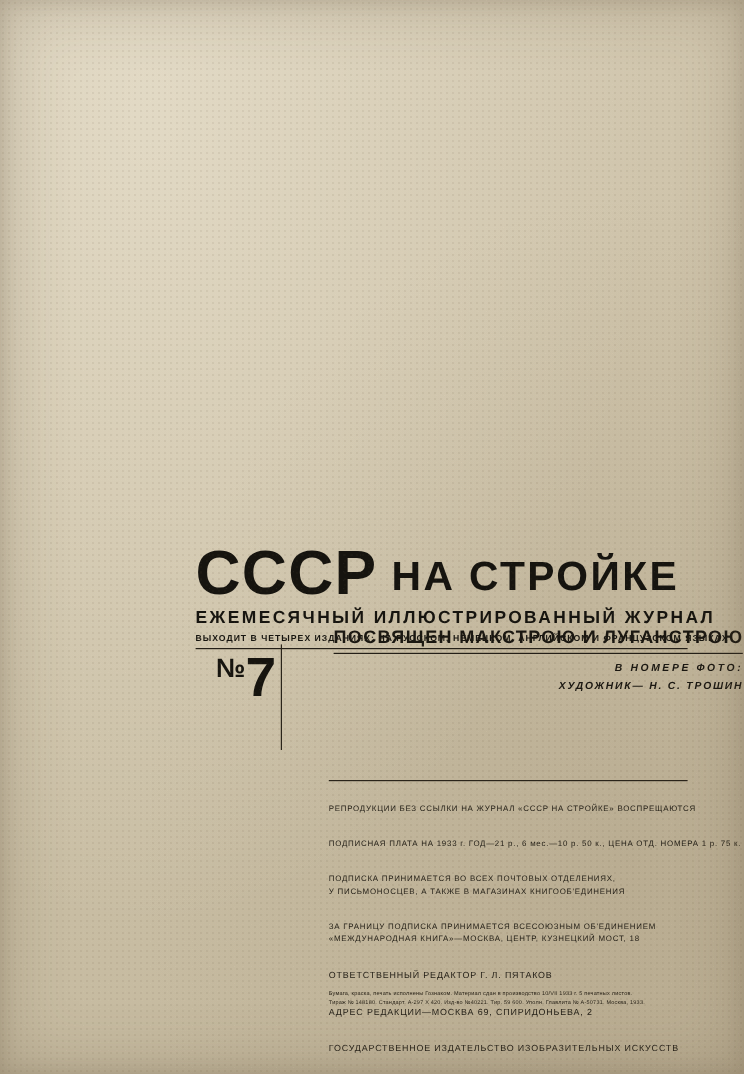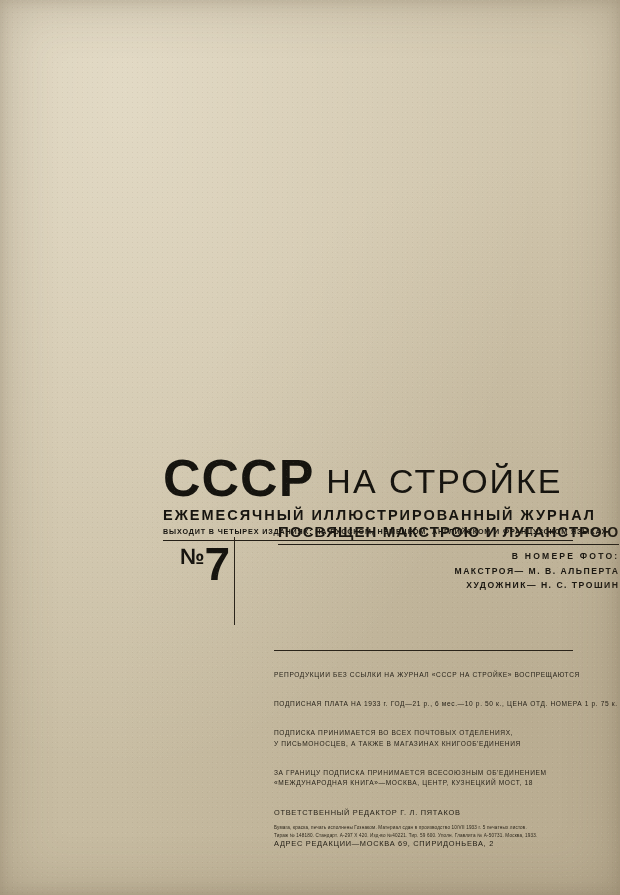--- a/index.html
+++ b/index.html
@@ -71,21 +71,21 @@
     white-space: nowrap;
   }
   .cccp {
     font-size: 52px;
     font-weight: bold;
     letter-spacing: 1px;
     font-family: "Liberation Sans", sans-serif;
   }
   .na-stroike {
     font-size: 34px;
-    font-weight: normal;
+    font-weight: bold;
     letter-spacing: 2px;
     margin-left: 12px;
     position: relative;
     top: -3px;
     text-align: center;
   }
   .subtitle-1 {
     font-size: 14.5px;
     font-weight: bold;
     letter-spacing: 2.0px;
@@ -162,20 +162,21 @@
     background: #241f17;
     margin: 4px 0 6px 0;
   }
   .credits-line {
     font-size: 8.6px;
     font-weight: bold;
     letter-spacing: 1.5px;
     text-align: right;
     margin-bottom: 4.5px;
     white-space: nowrap;
+    font-style: italic;
   }
   .credits-line.first {
     letter-spacing: 2.2px;
   }
 
   
   .fineprint {
     position: absolute;
     left: 274px;
     top: 650px;
@@ -244,40 +245,40 @@
         <div class="issue-no">
           <div class="glyph">
             <span class="sup">№</span><span>7</span>
           </div>
           <div class="vline"></div>
         </div>
         <div class="issue-right">
           <div class="ded">ПОСВЯЩЕН МАКСТРОЮ И ЛУГАНСТРОЮ</div>
           <div class="ded-rule"></div>
           <div class="credits-line first">В НОМЕРЕ ФОТО:</div>
-          <div class="credits-line">МАКСТРОЯ— М. В. АЛЬПЕРТА</div>
           <div class="credits-line">ХУДОЖНИК— Н. С. ТРОШИН</div>
         </div>
       </div>
     </div>
 
     <div class="fineprint">
       <div class="fp-rule"></div>
       <div class="fp-row">РЕПРОДУКЦИИ БЕЗ ССЫЛКИ НА ЖУРНАЛ «СССР НА СТРОЙКЕ» ВОСПРЕЩАЮТСЯ</div>
       <div class="fp-row">ПОДПИСНАЯ ПЛАТА НА 1933 г. ГОД—21 р., 6 мес.—10 р. 50 к., ЦЕНА ОТД. НОМЕРА 1 р. 75 к.</div>
       <div class="fp-row tall">
         <span class="l2">ПОДПИСКА ПРИНИМАЕТСЯ ВО ВСЕХ ПОЧТОВЫХ ОТДЕЛЕНИЯХ,</span>
         <span class="l2">У ПИСЬМОНОСЦЕВ, А ТАКЖЕ В МАГАЗИНАХ КНИГООБ'ЕДИНЕНИЯ</span>
       </div>
       <div class="fp-row tall">
         <span class="l2">ЗА ГРАНИЦУ ПОДПИСКА ПРИНИМАЕТСЯ ВСЕСОЮЗНЫМ ОБ'ЕДИНЕНИЕМ</span>
         <span class="l2">«МЕЖДУНАРОДНАЯ КНИГА»—МОСКВА, ЦЕНТР, КУЗНЕЦКИЙ МОСТ, 18</span>
       </div>
       <div class="fp-row big">ОТВЕТСТВЕННЫЙ РЕДАКТОР Г. Л. ПЯТАКОВ</div>
       <div class="fp-row big">АДРЕС РЕДАКЦИИ—МОСКВА 69, СПИРИДОНЬЕВА, 2</div>
+      <div class="fp-row big">ГОСУДАРСТВЕННОЕ ИЗДАТЕЛЬСТВО ИЗОБРАЗИТЕЛЬНЫХ ИСКУССТВ</div>
     </div>
 
     <div class="colophon">
       <span class="cl">Бумага, краска, печать исполнены Гознаком. Материал сдан в производство 10/VII 1933 г. 5 печатных листов.</span>
       <span class="cl">Тираж № 148180. Стандарт. А-297 Х 420. Изд-во №40221. Тир. 59 600. Уполн. Главлита № А-50731. Москва, 1933.</span>
     </div>
 
   </div>
   <div class="edge-shadow"></div>
 </div>

